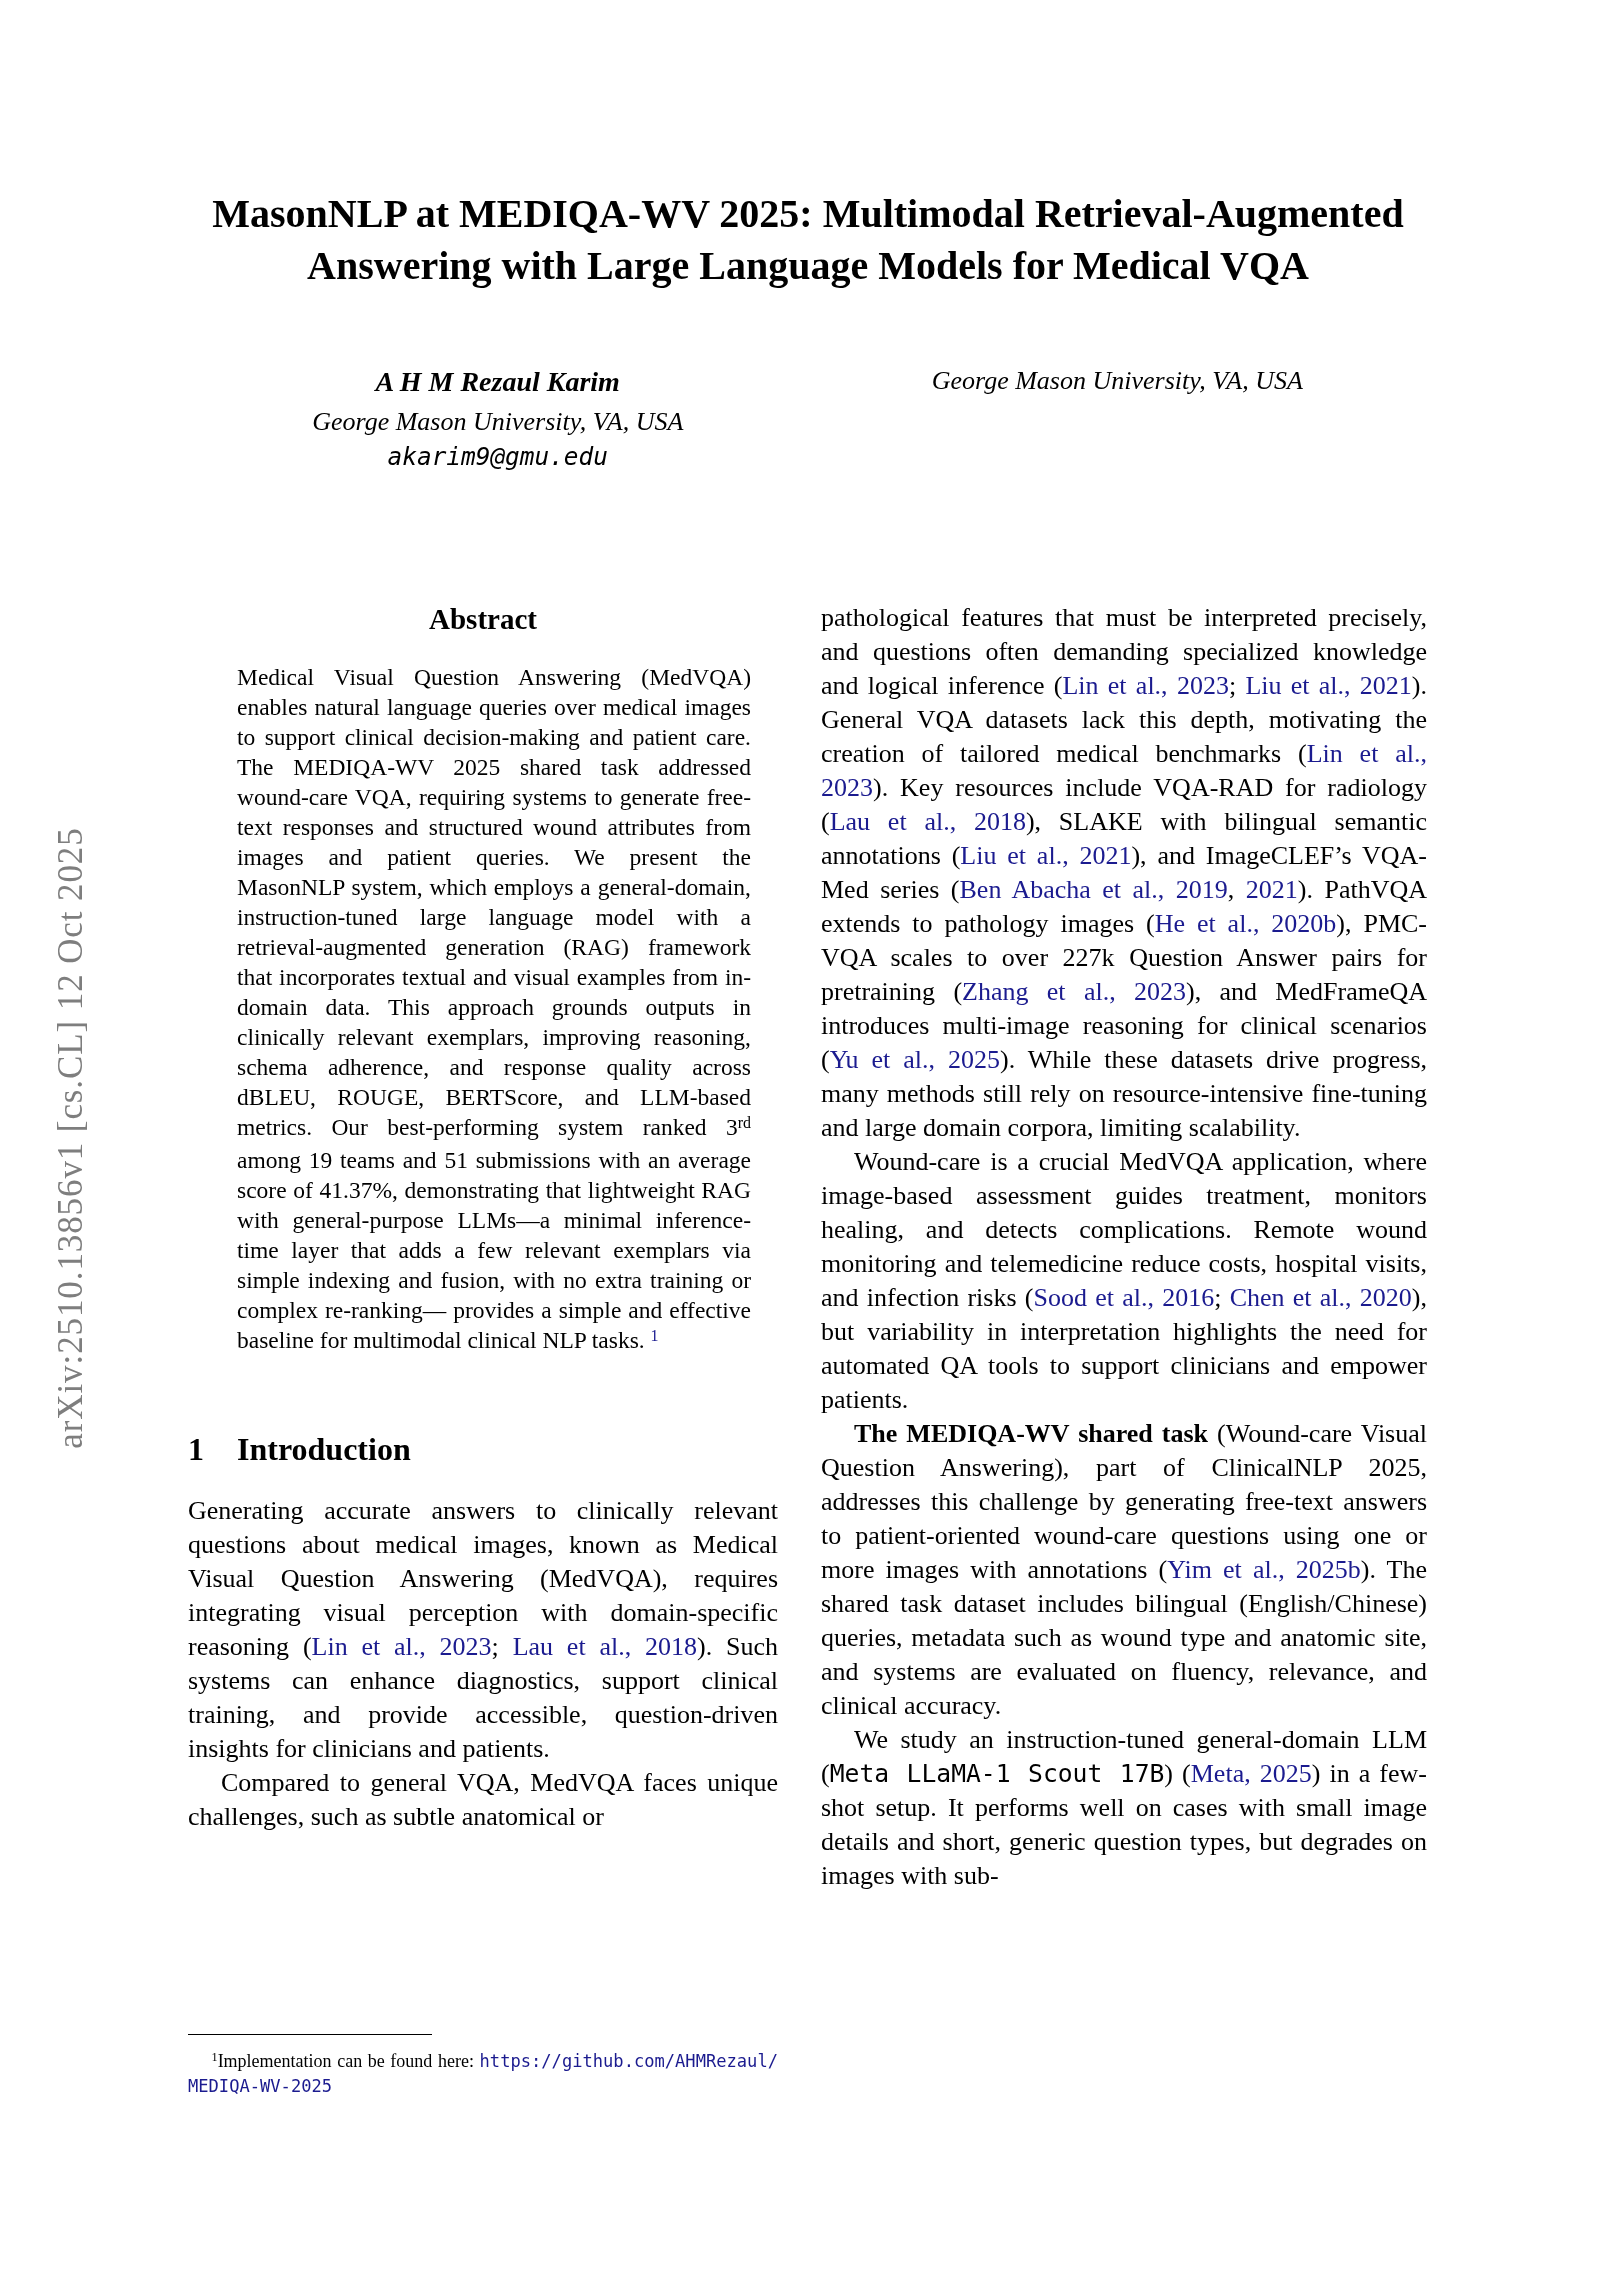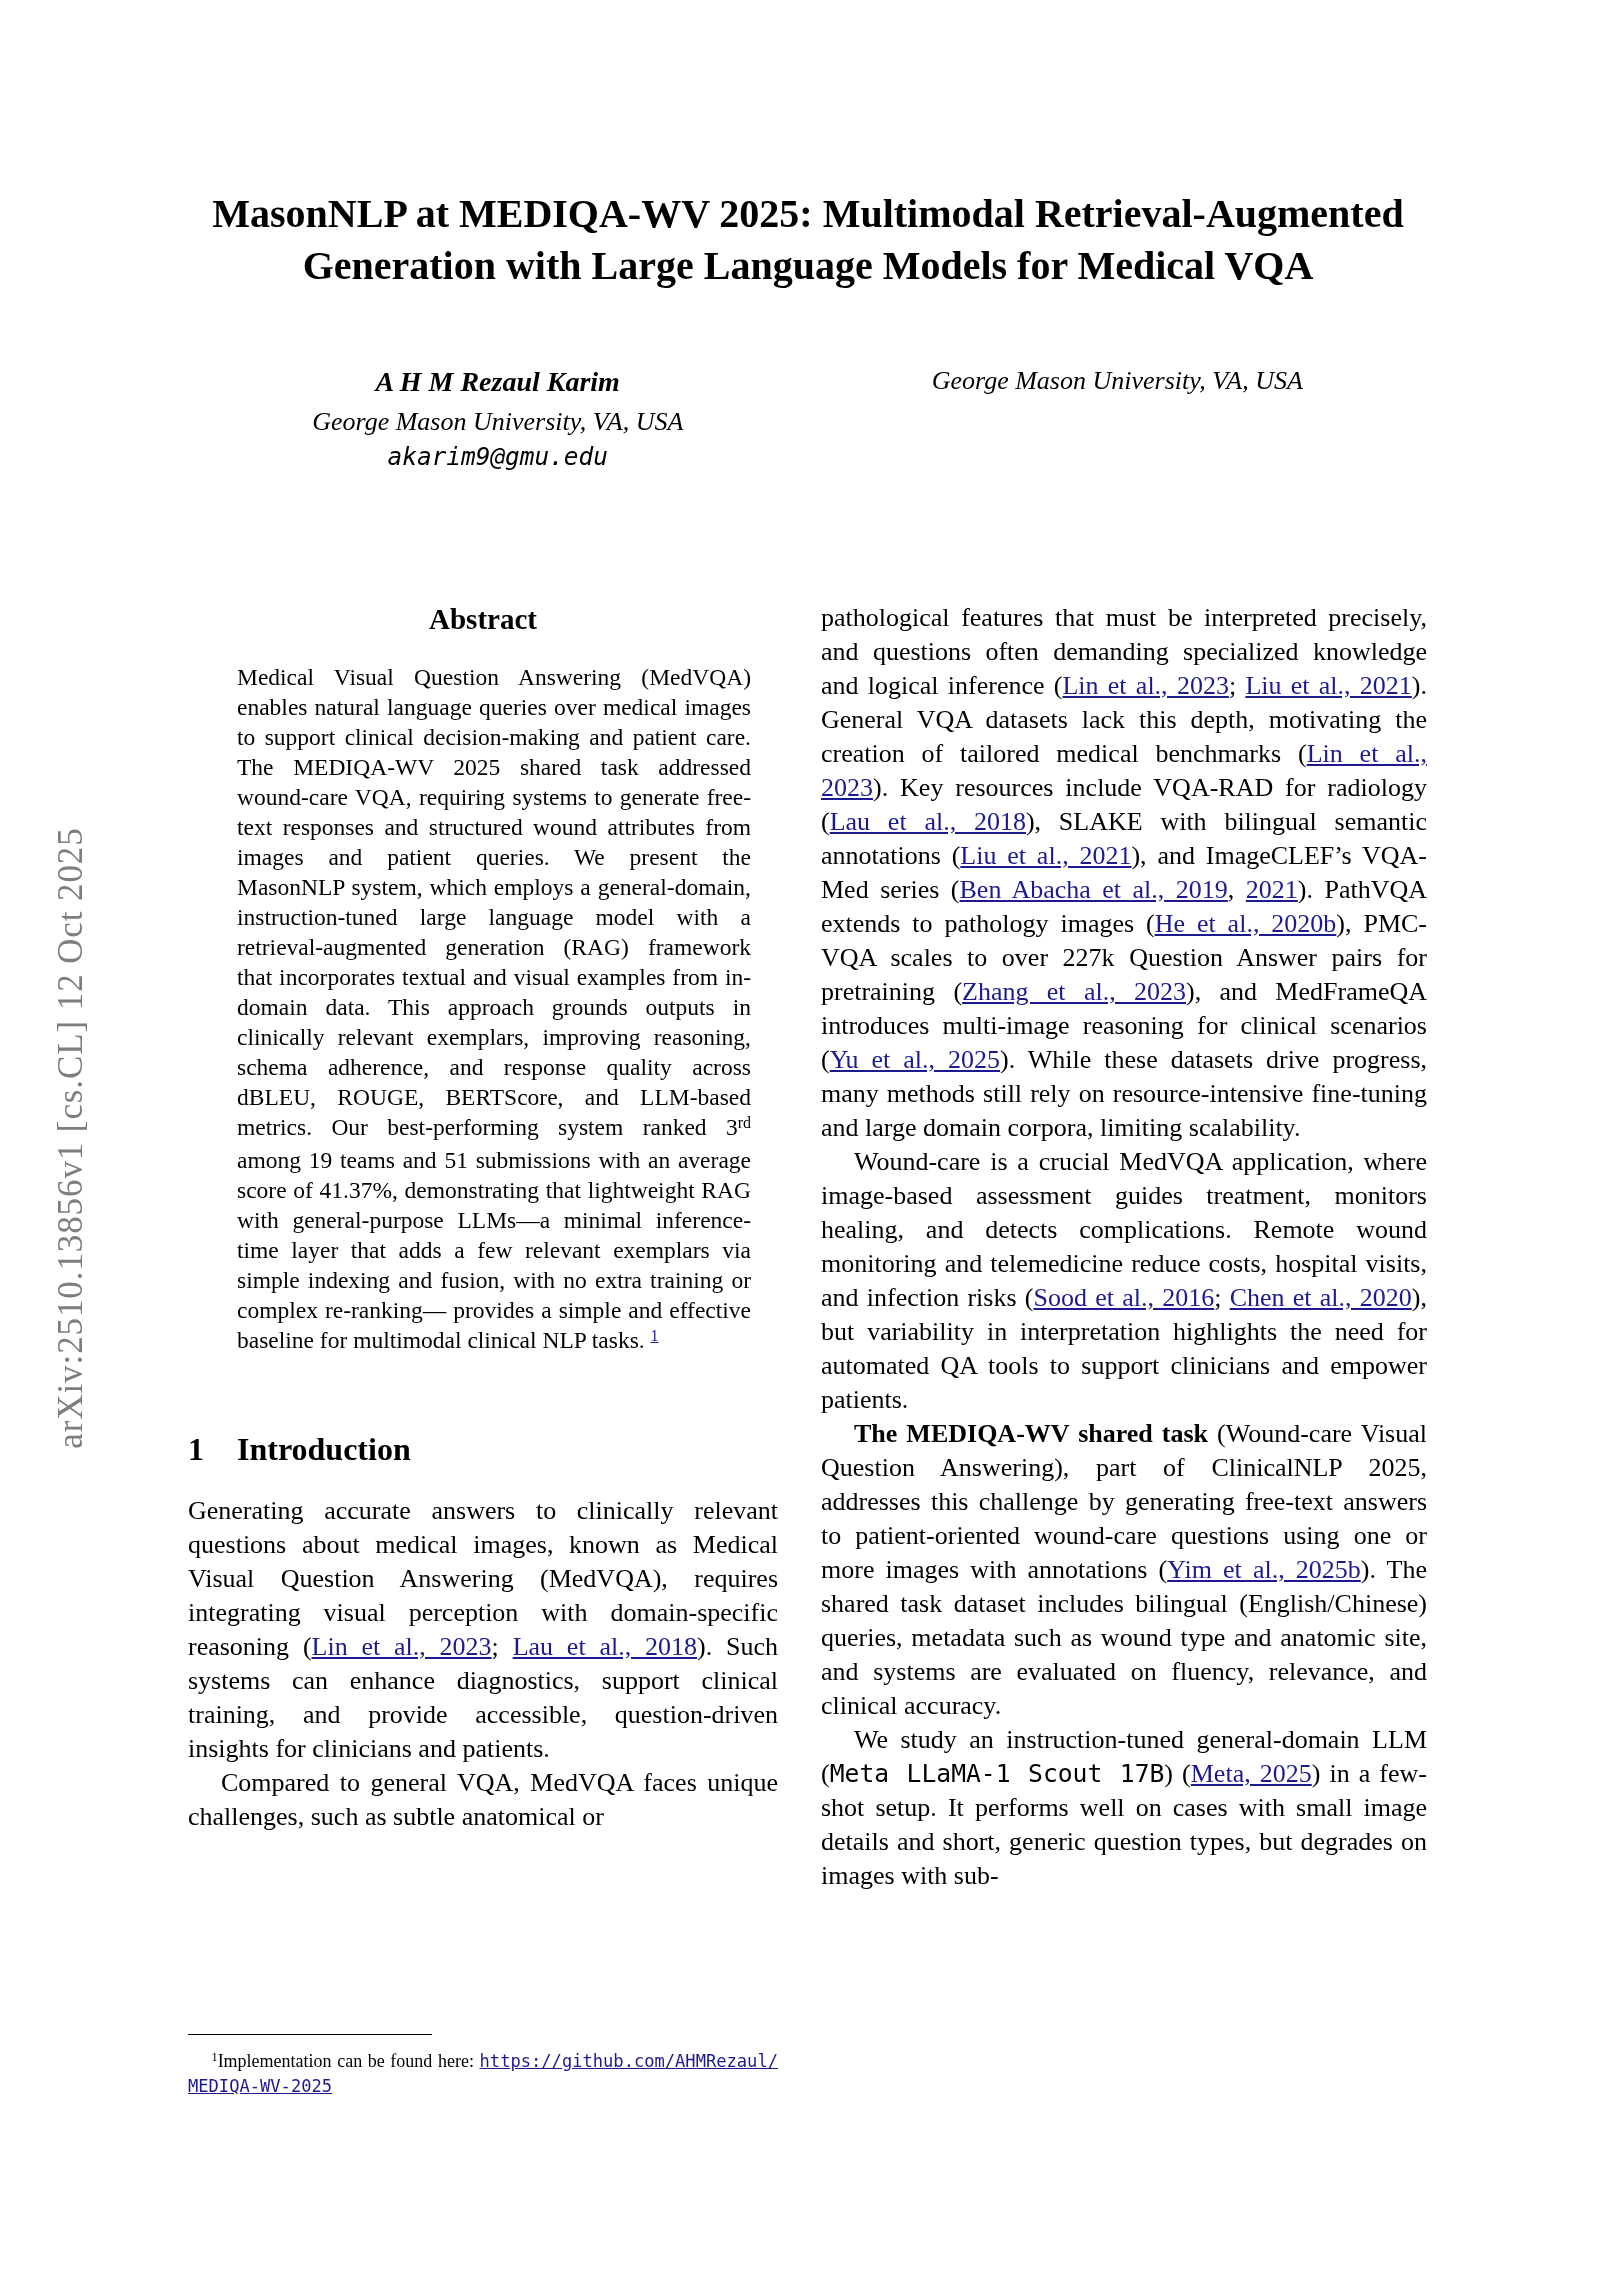--- a/index.html
+++ b/index.html
@@ -83,34 +83,34 @@
     width:590px;
   }
   .fn-rule{width:244px;border-top:1.8px solid #000;margin-bottom:14.5px;}
   .fn-text{
     margin:0;
     font-size:18px;
     line-height:23px;
     text-align:justify;
     text-indent:23.5px;
   }
-  .link{color:var(--link,#1b1b8f);text-decoration:underline;}
+  .link{color:var(--link,#1b1b8f);}
   .mono{font-family:"DejaVu Sans Mono",monospace;font-size:95%;}
   .mono-break{word-break:break-all;}
   .b{font-weight:bold;}
   .sup{font-size:68%;position:relative;top:-0.45em;}
 </style>
 </head>
 <body>
 
 <div class="page">
 
   <div class="arxiv">arXiv:2510.13856v1  [cs.CL]  12 Oct 2025</div>
 
-  <h1 class="title"><span class="title-inner">MasonNLP at MEDIQA-WV 2025: Multimodal Retrieval-Augmented Generation with Large Language Models for Medical VQA</span></h1>
+  <h1 class="title"><span class="title-inner">MasonNLP at MEDIQA-WV 2025: Multimodal Retrieval-Augmented Answering with Large Language Models for Medical VQA</span></h1>
 
   <div class="authors">
     <div class="author">
       <div class="aname">A H M Rezaul Karim</div>
       <div class="aaff">George Mason University, VA, USA</div>
       <div class="amail">akarim9@gmu.edu</div>
     </div>
     <div class="author">
       <div class="aaff">George Mason University, VA, USA</div>
     </div>

